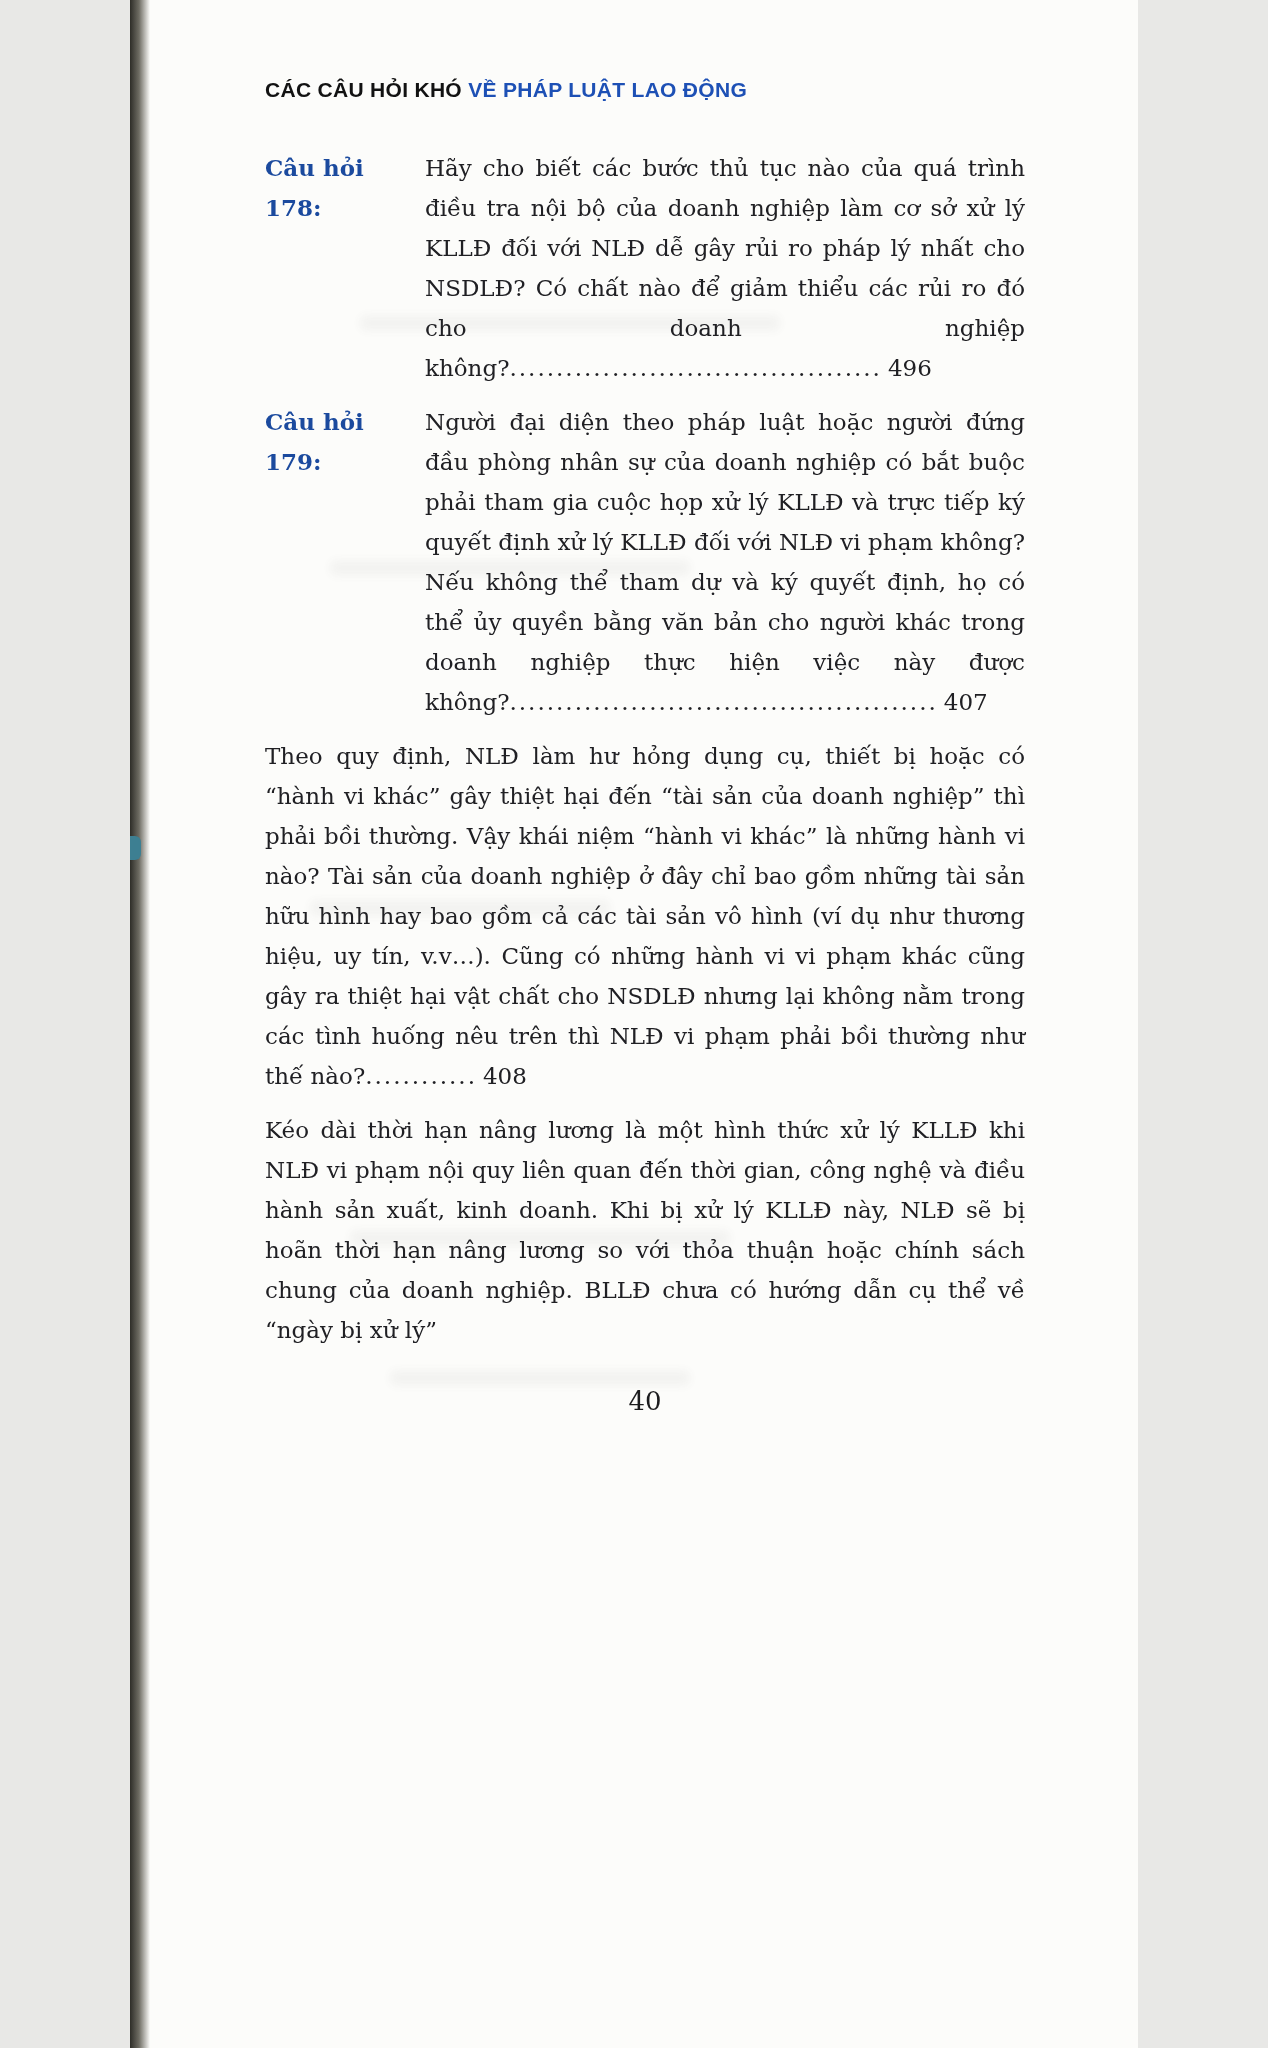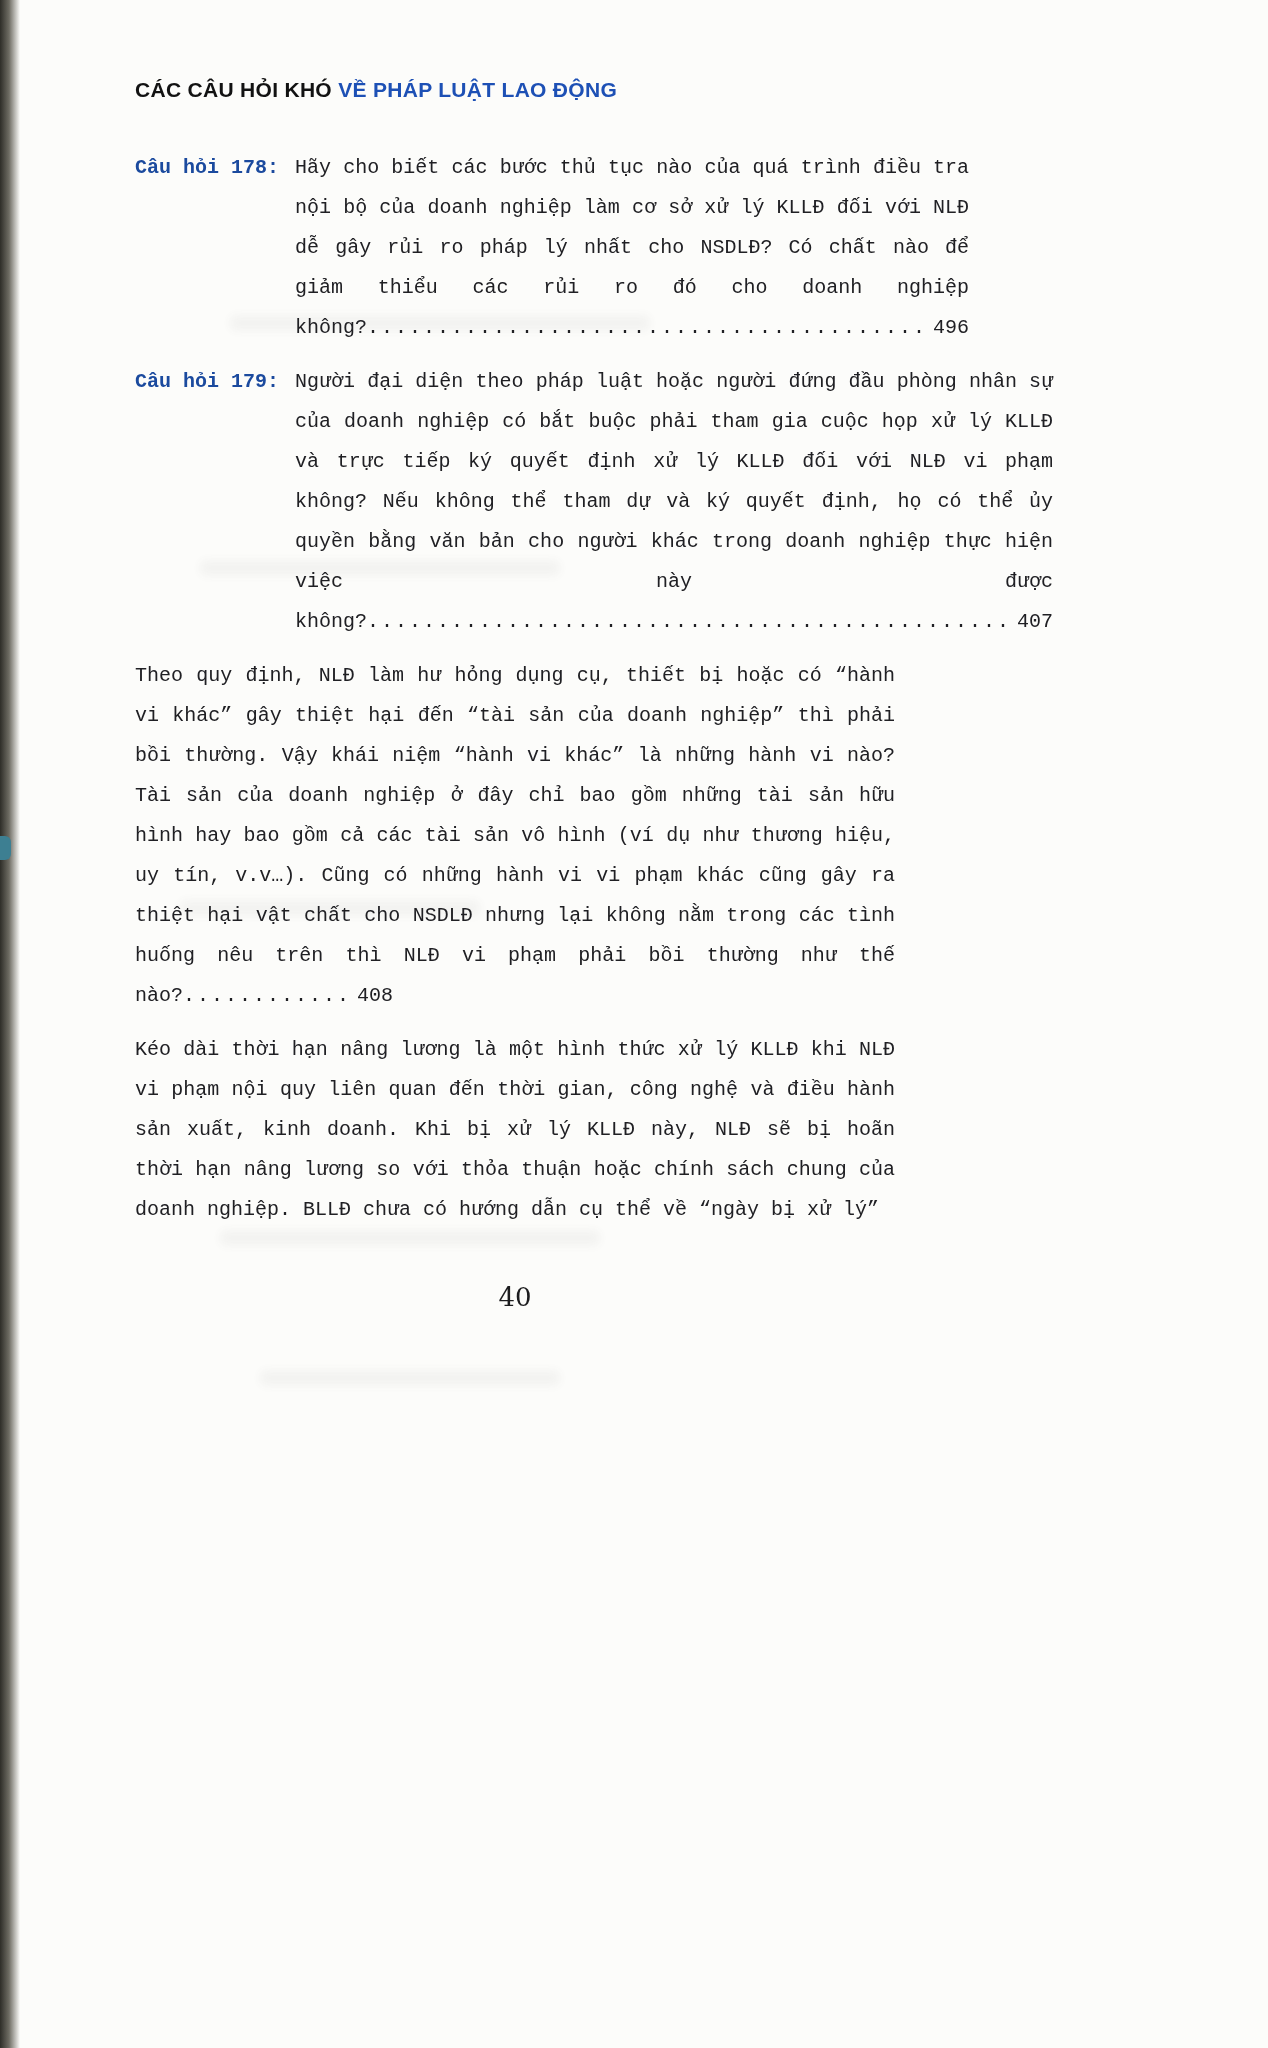--- a/index.html
+++ b/index.html
@@ -1,18 +1,18 @@
 <!DOCTYPE html>
 <html><head>
 <meta charset="utf-8">
 <style>
   html, body { margin: 0; padding: 0; background: #e8e8e6; }
   .page {
     position: relative;
-    width: 1268px;
+    width: 1008px;
     height: 2048px;
     margin: 0 auto;
     background: #fcfcfa;
     overflow: hidden;
     font-family: "DejaVu Serif", serif;
     color: #202024;
   }
   .spine {
     position: absolute;
     left: 0; top: 0; bottom: 0;
@@ -46,39 +46,38 @@
     font-weight: 700;
     font-size: 21px;
     letter-spacing: 0.3px;
     color: #121212;
     margin: 0 0 46px 0;
   }
   .running-header .blue { color: #1d50b5; }
   .entry {
     display: flex;
     margin-bottom: 14px;
-    font-size: 20px;
+    font-size: 23px;
     line-height: 40px;
-    font-family: Liberation Mono, monospace;
   }
   .entry-label {
     flex: 0 0 160px;
     width: 160px;
     color: #1b4a9e;
     font-weight: 700;
   }
   .entry-text {
     flex: 1;
     text-align: justify;
   }
   .dots { letter-spacing: 2px; }
   .pg { padding-left: 6px; }
   .pageno {
     text-align: center;
-    margin-top: 52px;
+    margin-top: 36px;
     font-size: 26px;
     color: #1c1c1e;
   }
 </style>
 </head>
 <body>
 
 <div class="page">
 
   <div class="spine"></div>

